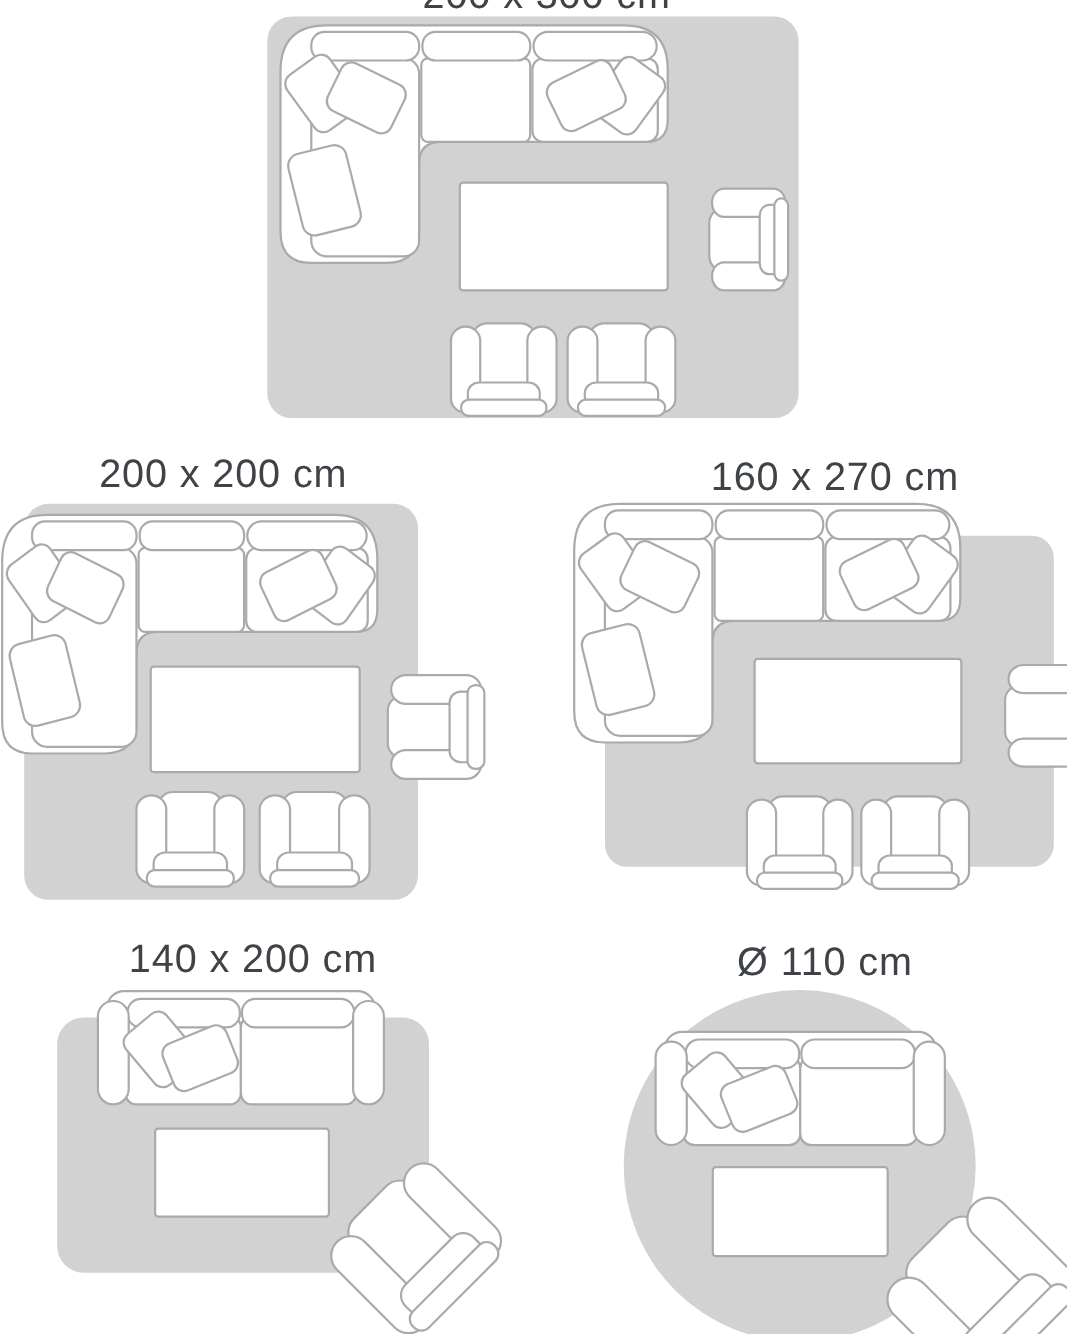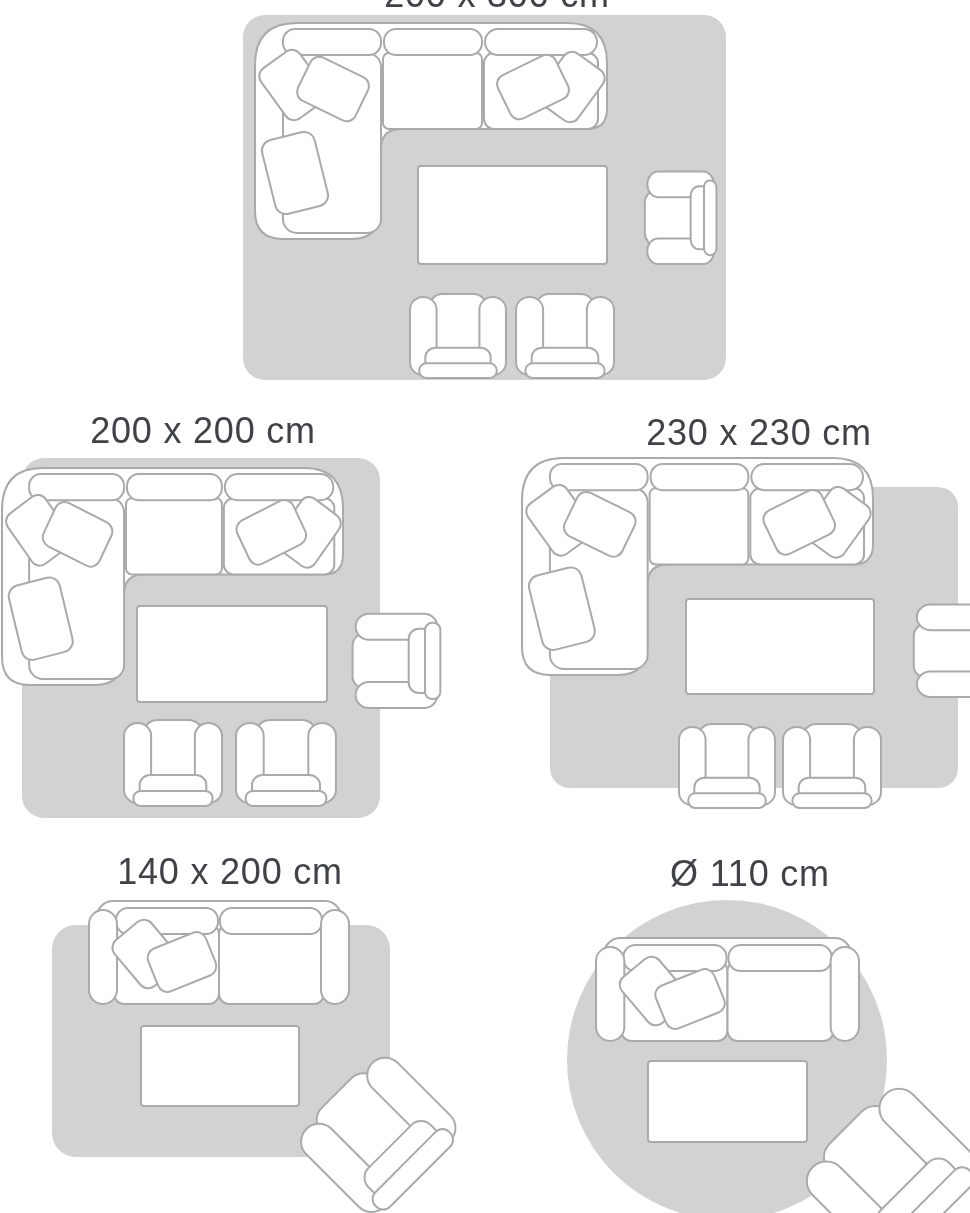--- a/index.html
+++ b/index.html
@@ -110,21 +110,21 @@
       </svg>
     <svg class="furn" style="left:123px;top:719px" width="100" height="88" viewBox="0 0 96 88" preserveAspectRatio="none">
         <use href="#chair"></use>
       </svg>
     <svg class="furn" style="left:235px;top:719px" width="102" height="88" viewBox="0 0 96 88" preserveAspectRatio="none">
         <use href="#chair"></use>
       </svg>
   </section>
 
   <section>
-    <div class="size-label" style="left:759px;top:412px">230 x 230 cm</div>
+    <div class="size-label" style="left:759px;top:412px">160 x 270 cm</div>
     <div class="rug rect" style="left:550px;top:487px;width:408px;height:301px;border-radius:20px"></div>
     <svg class="furn" style="left:522px;top:458px" width="351" height="217" viewBox="0 0 352 216" preserveAspectRatio="none">
         <use href="#sectional"></use>
       </svg>
     <div class="coffee-table" style="left:685px;top:598px;width:190px;height:97px"></div>
     <svg class="furn" style="left:904px;top:595px" width="100" height="103" viewBox="0 0 88 96" preserveAspectRatio="none">
         <use href="#chair-right"></use>
       </svg>
     <svg class="furn" style="left:678px;top:723px" width="98" height="86" viewBox="0 0 96 88" preserveAspectRatio="none">
         <use href="#chair"></use>

